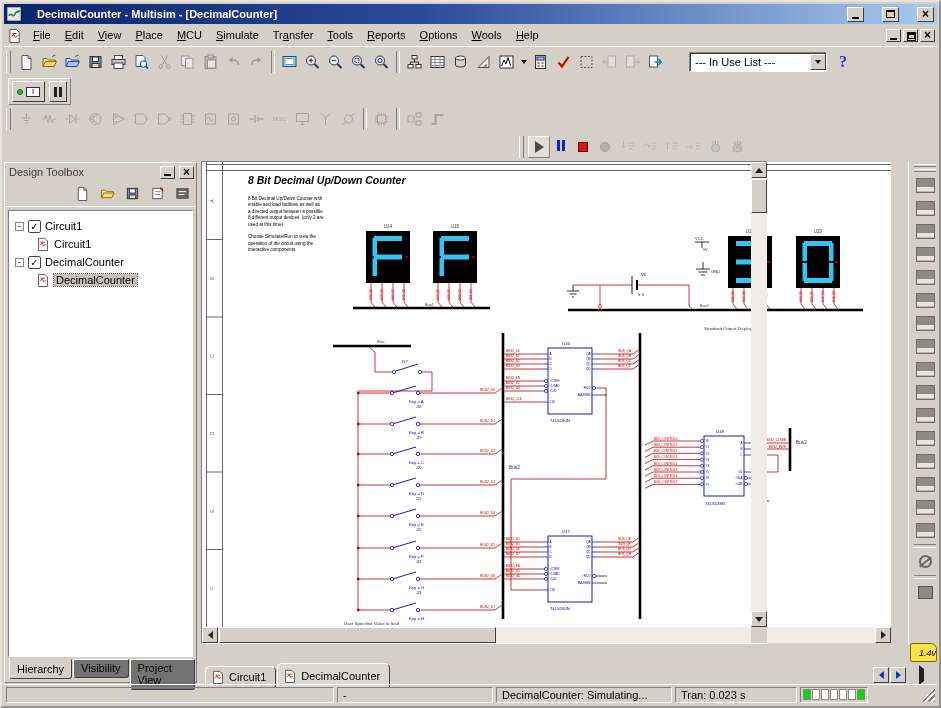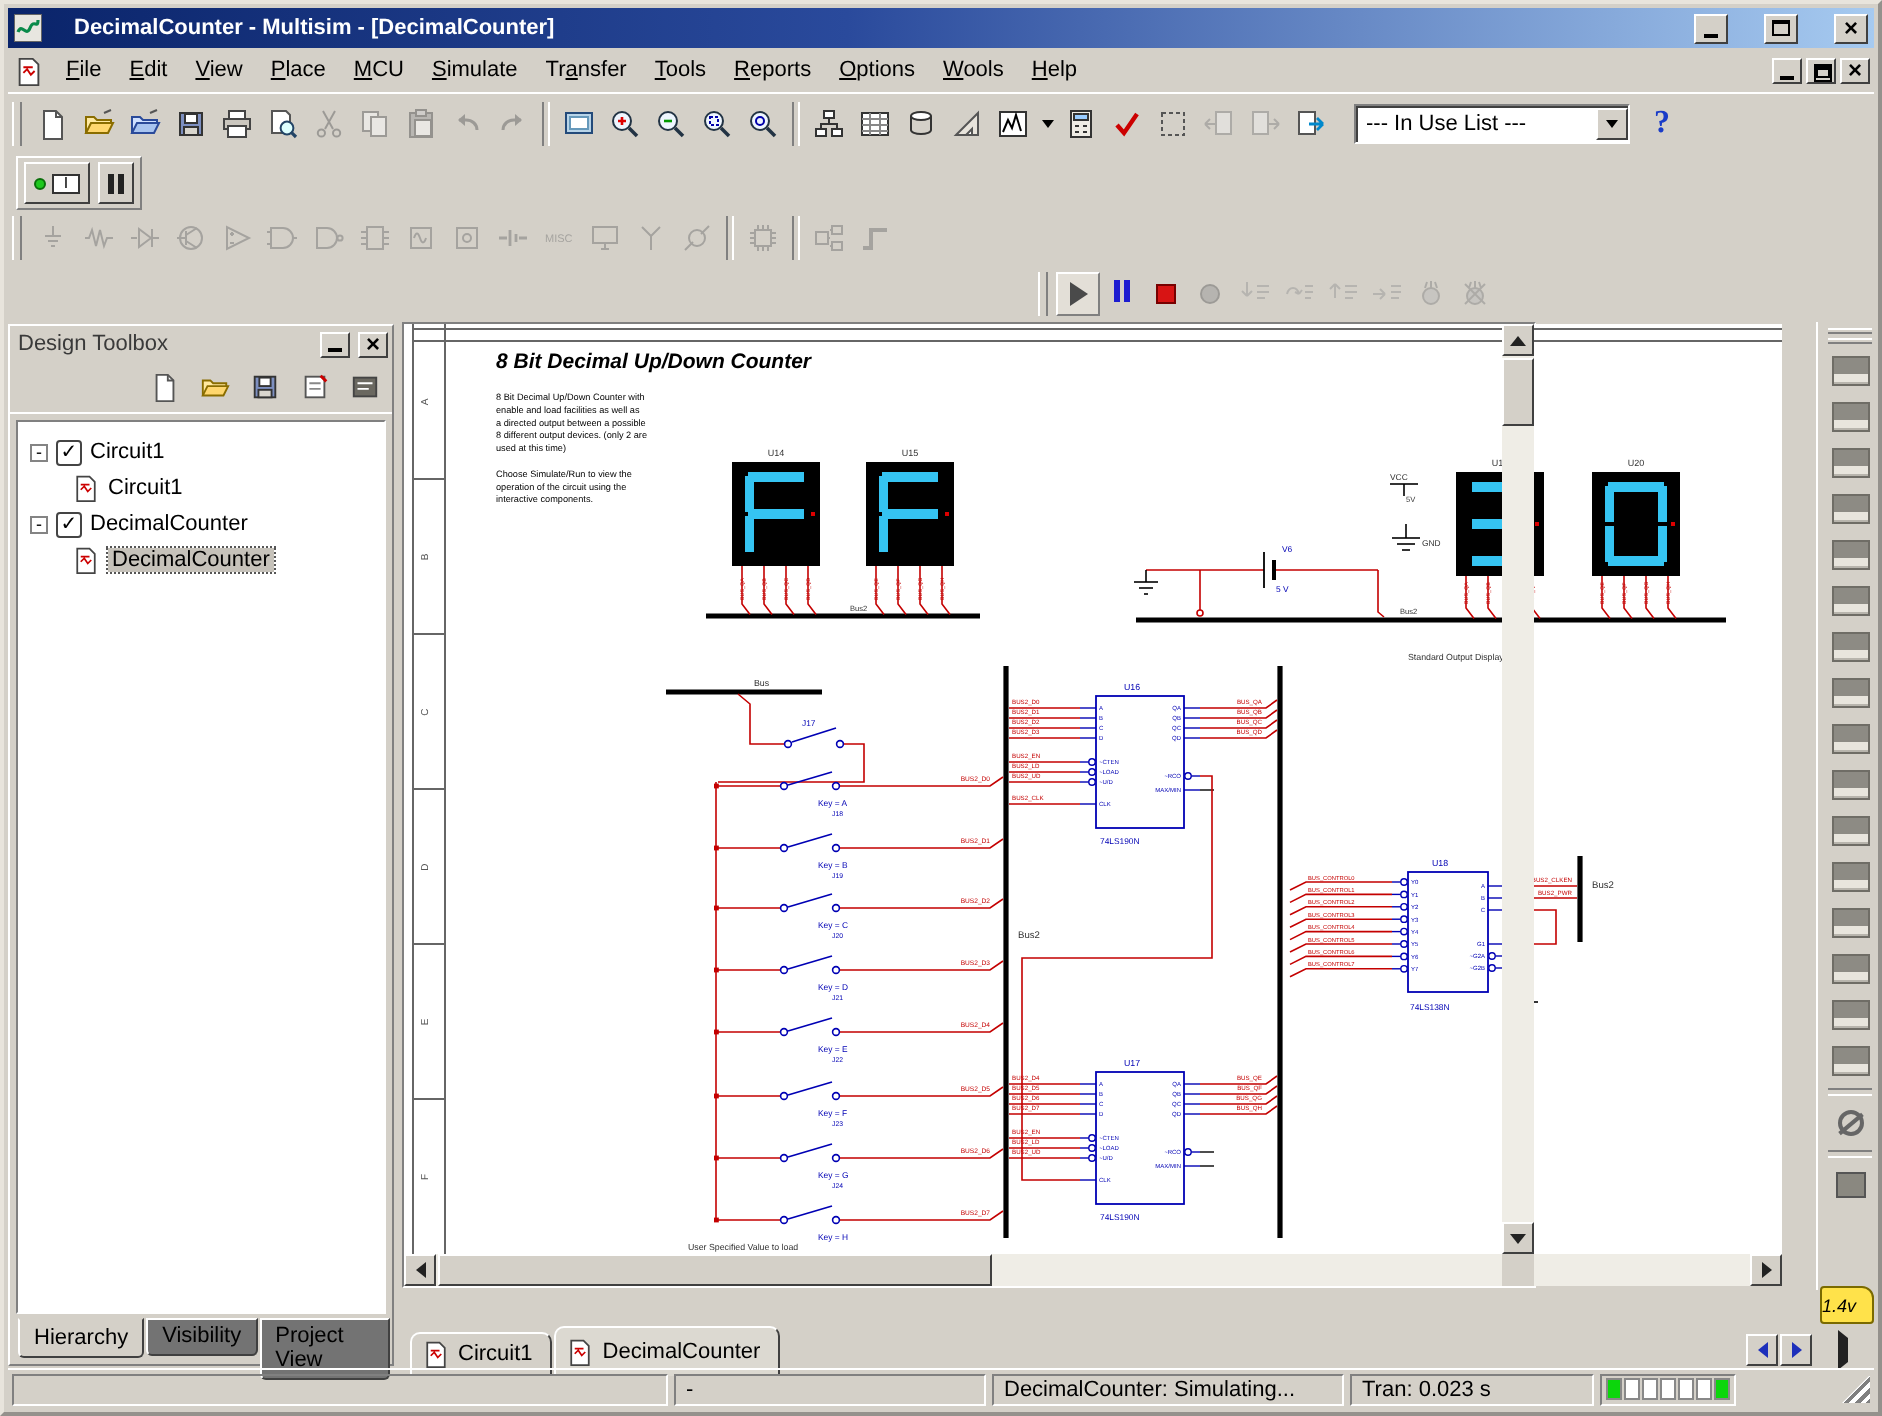--- a/index.html
+++ b/index.html
@@ -25,21 +25,21 @@
 #tb1{left:2px;top:45px;right:2px;height:30px}
 #tb2{left:2px;top:76px;height:27px}
 #tb3{left:2px;top:103px;height:28px}
 #simbar{left:515px;top:131px;height:27px}
 .grip{width:5px;height:22px;border-left:1px solid #fff;border-right:1px solid #808080;margin:0 4px 0 2px}
 .sep{width:4px;height:22px;border-left:1px solid #808080;border-right:1px solid #fff;margin:0 3px}
 .tbtn{width:23px;height:24px;display:flex;align-items:center;justify-content:center;position:relative}
 .dis{opacity:.5;filter:grayscale(1)}
 .drop{width:11px;height:24px;display:flex;align-items:center;justify-content:center}
 .tri-d{width:0;height:0;border-left:3px solid transparent;border-right:3px solid transparent;border-top:4px solid #000}
-.combo{width:138px;height:20px;background:#fff;border:1px solid;border-color:#808080 #fff #fff #808080;box-shadow:inset 1px 1px 0 #404040;display:flex;align-items:center;padding-left:5px;margin-left:10px;font-size:11px}
+.combo{width:138px;height:20px;background:#fff;border:1px solid;border-color:#808080 #fff #fff #808080;box-shadow:inset 1px 1px 0 #404040;display:flex;align-items:center;padding-left:5px;margin-left:22px;font-size:11px}
 .combo .arr{margin-left:auto;width:16px;height:16px;background:#d4d0c8;border:1px solid;border-color:#fff #404040 #404040 #fff;display:flex;align-items:center;justify-content:center}
 .helpq{margin-left:12px;font-weight:bold;color:#1a3cc8;font-size:16px;font-family:"Liberation Serif",serif}
 .frame{border:1px solid;border-color:#fff #808080 #808080 #fff;padding:2px 3px;display:flex;gap:4px;align-items:center;margin-left:4px}
 .swbtn{height:21px;border:1px solid;border-color:#fff #404040 #404040 #fff;background:#d4d0c8;display:flex;align-items:center;justify-content:center;padding:0 4px;gap:3px}
 .led{width:6px;height:6px;border-radius:50%;background:#1ec81e;border:1px solid #0a700a}
 .rocker{width:14px;height:10px;border:1px solid #333;background:#fff;display:flex;align-items:center;justify-content:center;font-size:8px;line-height:1}
 .pbars{display:flex;gap:2px}
 .pbars i{display:block;width:3px;height:10px;background:#222}
 .sbtn{width:22px;height:22px;display:flex;align-items:center;justify-content:center}
 .sbtn.raised{border:1px solid;border-color:#fff #808080 #808080 #fff;background:#e3dfd7}
@@ -78,21 +78,21 @@
 .t-rt{width:0;height:0;border-top:4px solid transparent;border-bottom:4px solid transparent;border-left:5px solid #222}
 
 .rtool{position:absolute;left:906px;top:159px;width:33px;height:484px;display:flex;flex-direction:column;align-items:center;padding-top:3px;border-left:1px solid #fff}
 .hgrip{width:22px;height:3px;border-top:1px solid #fff;border-bottom:1px solid #808080;margin-bottom:2px}
 .ibtn{width:27px;height:23px;display:flex;align-items:center;justify-content:center;flex:0 0 auto}
 .hsep{width:22px;height:4px;border-top:1px solid #808080;border-bottom:1px solid #fff;margin:2px 0}
 .ico-instr{width:19px;height:15px;border:1px solid #6f6d66;background:linear-gradient(#8d8b84 0 8px,#e8e5dd 8px);box-shadow:inset 0 -1px 0 #b8b5ad}
 .ico-clamp{width:13px;height:13px;border:2px solid #666;border-radius:50%;position:relative}
 .ico-clamp:before{content:"";position:absolute;left:-3px;top:4px;width:15px;height:2px;background:#666;transform:rotate(-40deg)}
 .ico-box{width:15px;height:13px;background:#8a8880;border:1px solid #555}
-.probe{position:absolute;left:908px;top:641px;width:27px;height:19px;background:#ffe24a;border:1px solid #7a6a00;display:flex;align-items:center;justify-content:flex-start;font-size:9px;font-style:italic;border-radius:2px 6px 2px 2px}
+.probe{position:absolute;left:908px;top:641px;width:27px;height:19px;background:#ffe24a;border:1px solid #7a6a00;display:flex;align-items:center;justify-content:flex-end;font-size:9px;font-style:italic;border-radius:2px 6px 2px 2px}
 .lonearrow{position:absolute;left:917px;top:667px}
 
 .tabbar{position:absolute;left:199px;top:658px;width:707px;height:28px;display:flex;align-items:flex-end;padding-left:4px}
 .doc-tab{display:flex;align-items:center;gap:4px;padding:2px 9px 3px 5px;height:22px;border:1px solid;border-color:#fff #404040 #404040 #fff;border-bottom:none;border-radius:5px 5px 0 0;background:#d4d0c8;margin-right:1px}
 .doc-tab.active{height:25px;background:#dcd9d1;font-weight:normal}
 .tabscroll{position:absolute;right:2px;top:7px;display:flex;gap:1px}
 .tsb{width:16px;height:16px;background:#d4d0c8;border:1px solid;border-color:#fff #404040 #404040 #fff;display:flex;align-items:center;justify-content:center}
 .tsb .t-lf{border-right-color:#1c2fbb}.tsb .t-rt{border-left-color:#1c2fbb}
 
 .statusbar{position:absolute;left:2px;right:2px;bottom:2px;height:20px;display:flex;align-items:center;gap:3px;padding:0 2px;border-top:1px solid #fff}

